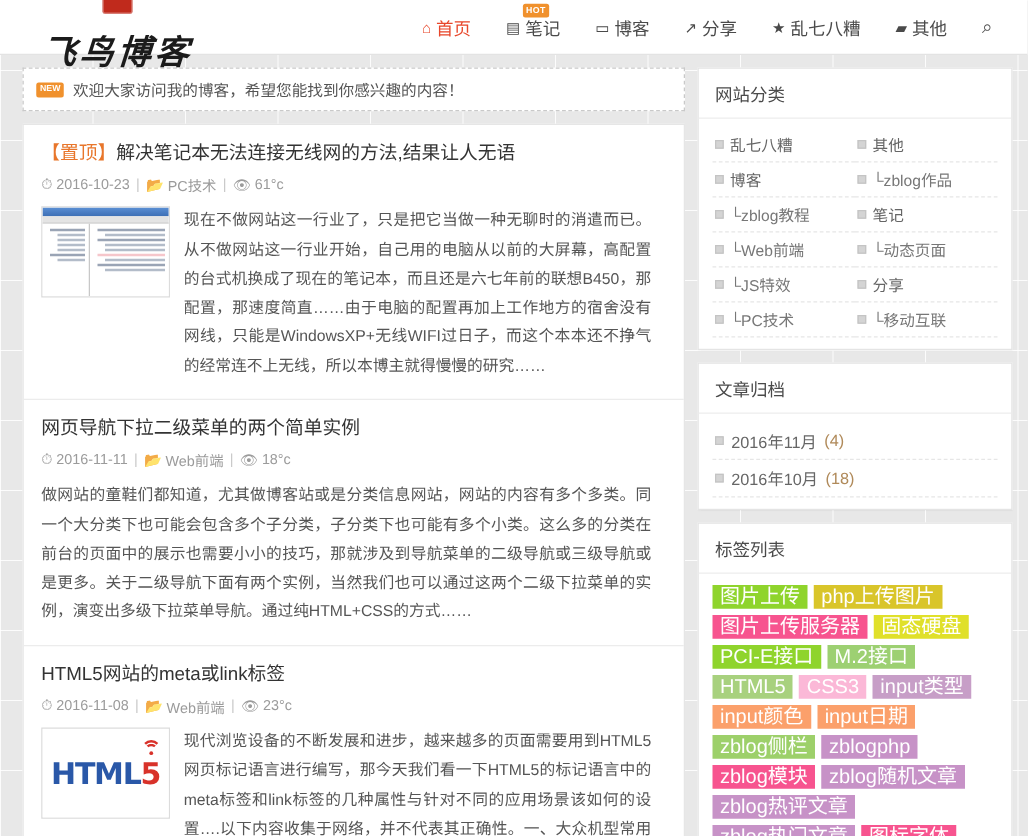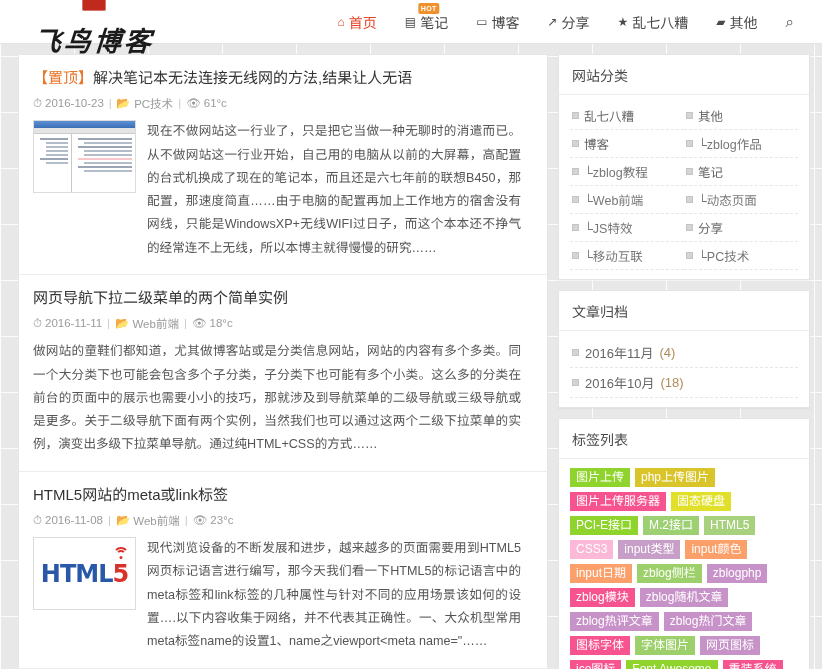--- a/index.html
+++ b/index.html
@@ -244,21 +244,21 @@
     color: #666;
     padding: 5px 2px;
     border-bottom: 1px dashed #e6e6e6;
     cursor: pointer;
   }
   .arch-item .cnt { color: #b08a5a; }
 
   .tags { display: flex; flex-wrap: wrap; gap: 5px; padding: 9px 11px 11px 11px; }
   .tag {
     color: #fff;
-    font-size: 12px;
+    font-size: 16px;
     line-height: 19px;
     padding: 0 6px;
     white-space: nowrap;
     cursor: pointer;
     text-align: center;
   }
 </style>
 </head>
 <body>
 
@@ -296,20 +296,24 @@
           <span>其他</span>
         </a>
         <button class="search-btn">⌕</button>
       </div>
   </div>
 
   <div class="wrap">
 
     <div class="main">
 
+      <div class="notice">
+        <span class="new-badge">NEW</span>
+        <span>欢迎大家访问我的博客，希望您能找到你感兴趣的内容！</span>
+      </div>
 
       <div class="art-list" id="article-list">
           <div class="article">
             <div class="art-title"><span class="pin">【置顶】</span>解决笔记本无法连接无线网的方法,结果让人无语</div>
             <div class="art-meta">
               <span class="m">
                 <span>⏱</span>
                 <span>2016-10-23</span>
               </span>
               <span class="sep">|</span>
@@ -452,25 +456,25 @@
               <div class="cat-item">
                 <span class="sq"></span>
                 <span class="sub">└JS特效</span>
               </div>
               <div class="cat-item">
                 <span class="sq"></span>
                 <span class="">分享</span>
               </div>
               <div class="cat-item">
                 <span class="sq"></span>
+                <span class="sub">└PC技术</span>
+              </div>
+              <div class="cat-item">
+                <span class="sq"></span>
                 <span class="sub">└移动互联</span>
-              </div>
-              <div class="cat-item">
-                <span class="sq"></span>
-                <span class="sub">└PC技术</span>
               </div>
             </div>
         </div>
       </div>
 
       <div class="panel">
         <div class="panel-hd">文章归档</div>
         <div class="panel-bd" id="arch-list">
             <div class="arch-item">
               <span class="sq"></span>

